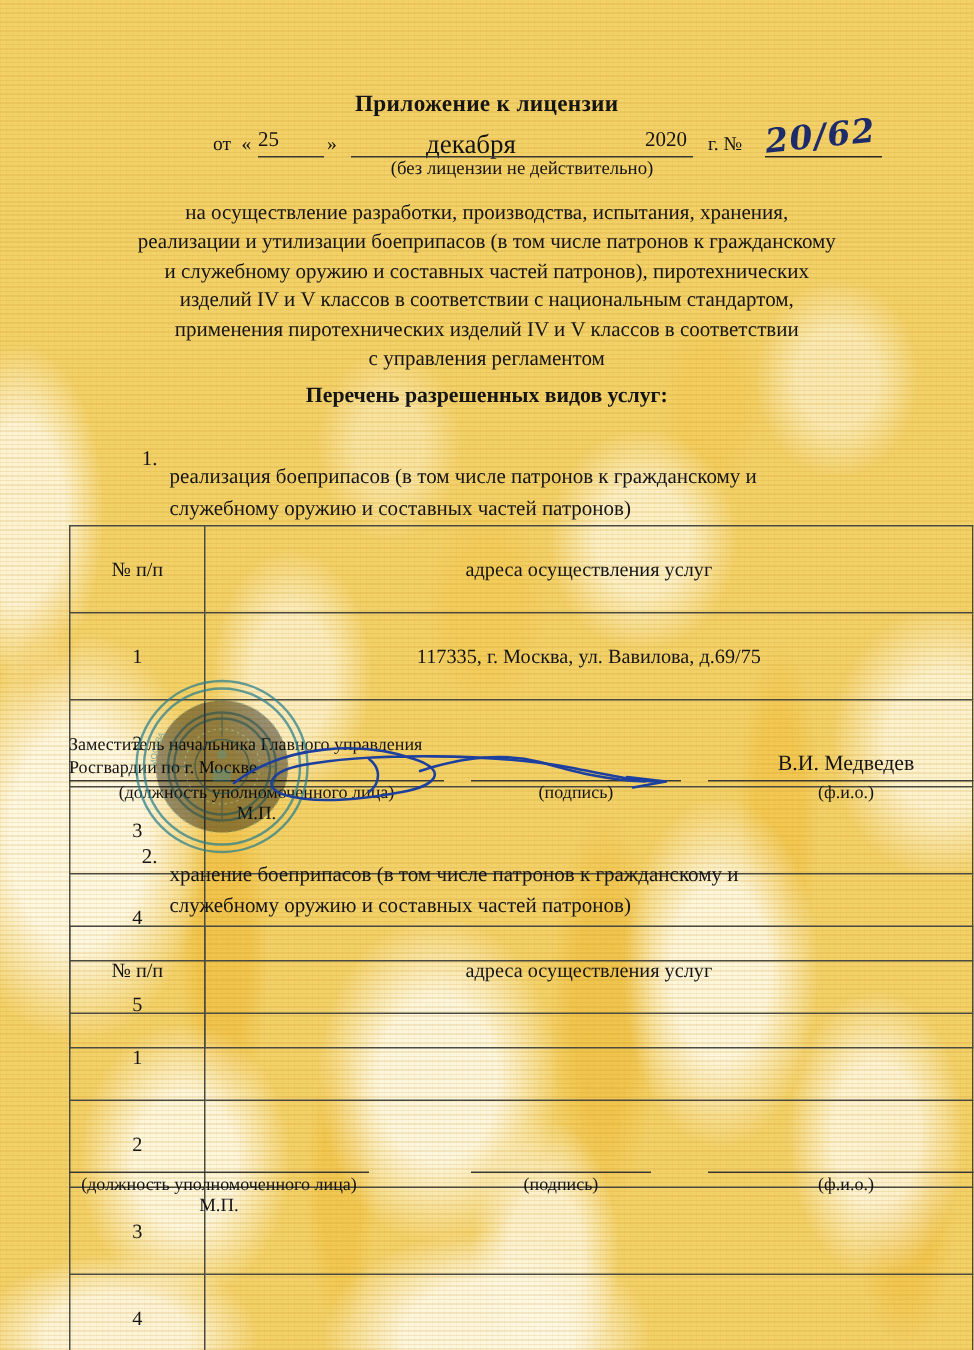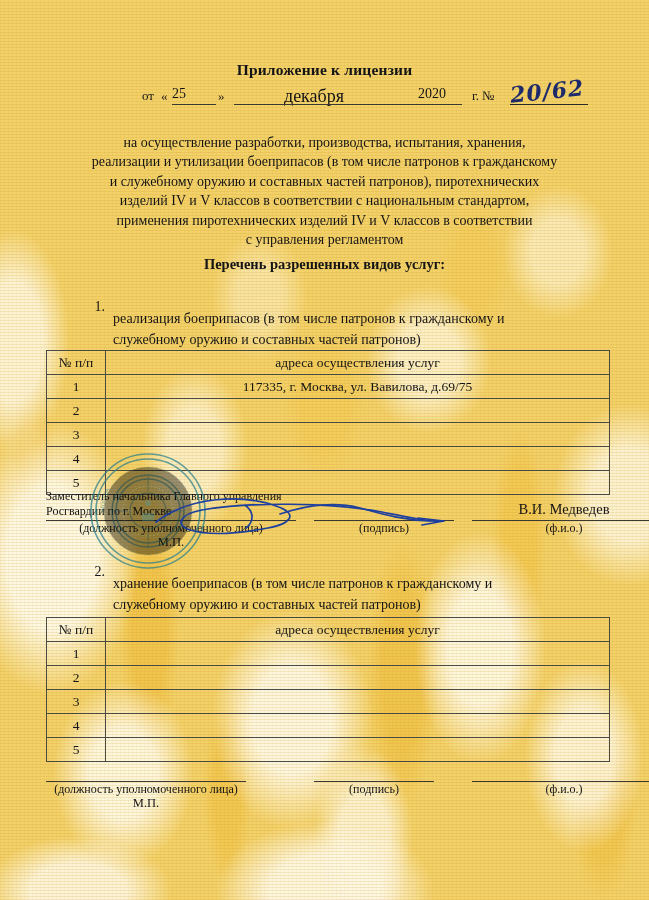--- a/index.html
+++ b/index.html
@@ -58,21 +58,21 @@
     font-weight:bold;font-size:15.5px;letter-spacing:.2px;}
 
   .dateline{position:absolute;left:142px;top:86px;width:440px;
     font-size:14px;height:20px;}
   .dateline .lbl{position:absolute;left:0;top:2px;font-size:13px;}
   .dateline .q1{position:absolute;left:19px;top:2px;font-size:13px;}
   .dateline .day{position:absolute;left:30px;top:0;width:44px;
     font-size:14px;}
   .dateline .q2{position:absolute;left:76px;top:2px;font-size:13px;}
   .dateline .month{position:absolute;left:92px;top:0;width:160px;text-align:center;font-size:18px;}
-  .dateline .year{position:absolute;left:256px;top:0;width:68px;text-align:center;font-size:14px;}
+  .dateline .year{position:absolute;left:268px;top:0;width:68px;text-align:center;font-size:14px;}
   .dateline .g{position:absolute;left:330px;top:2px;font-size:13px;}
   .dateline .num{position:absolute;left:368px;top:-8px;
     font-family:"DejaVu Serif",serif;font-style:italic;font-weight:bold;
     font-size:22px;color:#1d2b6b;transform:rotate(-6deg);letter-spacing:1px;}
   .ul-day{position:absolute;left:172px;top:104px;width:44px;
     border-bottom:1px solid #3a3a32;}
   .ul-mon{position:absolute;left:234px;top:104px;width:228px;
     border-bottom:1px solid #3a3a32;}
   .ul-num{position:absolute;left:510px;top:104px;width:78px;
     border-bottom:1px solid #2a2a24;}
@@ -87,21 +87,21 @@
 
   .item{position:absolute;font-size:14px;line-height:21px;}
   .item .n{position:absolute;left:0;top:0;width:22px;text-align:right;}
   .item .txt{position:absolute;left:30px;top:12px;width:443px;text-align:justify;}
   .item .txt .l2{text-align:left;}
   #item1{left:83px;top:296px;width:473px;}
   #item2{left:83px;top:561px;width:473px;}
 
   table.addr{position:absolute;border-collapse:collapse;
     border:1px solid #2f2f28;font-size:13.5px;}
-  table.addr td{border:1px solid #4a4a40;height:23px;padding:0;}
+  table.addr td{border:1px solid #4a4a40;height:23px;padding:17px;}
   table.addr td.c1{width:58px;text-align:center;}
   table.addr td.c2{width:503px;text-align:center;}
   table.addr td.hd{font-size:13.5px;}
   #table1{left:46px;top:350px;}
   #table2{left:46px;top:617px;}
 
   
   .sig1{position:absolute;left:46px;top:489px;width:564px;height:60px;}
   .sig1 .post{position:absolute;left:0;top:0;width:330px;font-size:12px;line-height:14.5px;}
   .sig1 .line-post{position:absolute;left:0;top:31px;width:250px;border-bottom:1px solid #3a3a32;}
@@ -151,20 +151,21 @@
     <span class="day">25</span>
     <span class="q2">»</span>
     <span class="month">декабря</span>
     <span class="year">2020</span>
     <span class="g">г. №</span>
     <span class="num">20/62</span>
   </div>
   <div class="ul-day"></div>
   <div class="ul-mon"></div>
   <div class="ul-num"></div>
+  <div class="subnote">(без лицензии не действительно)</div>
 
   <div class="body-par">
     <span>на осуществление разработки, производства, испытания, хранения,</span><br>
     <span>реализации и утилизации боеприпасов (в том числе патронов к гражданскому</span><br>
     <span>и служебному оружию и составных частей патронов), пиротехнических</span><br>
     <span>изделий IV и V классов в соответствии с национальным стандартом,</span><br>
     <span>применения пиротехнических изделий IV и V классов в соответствии</span><br>
     <span>с управления регламентом</span>
   </div>
 

